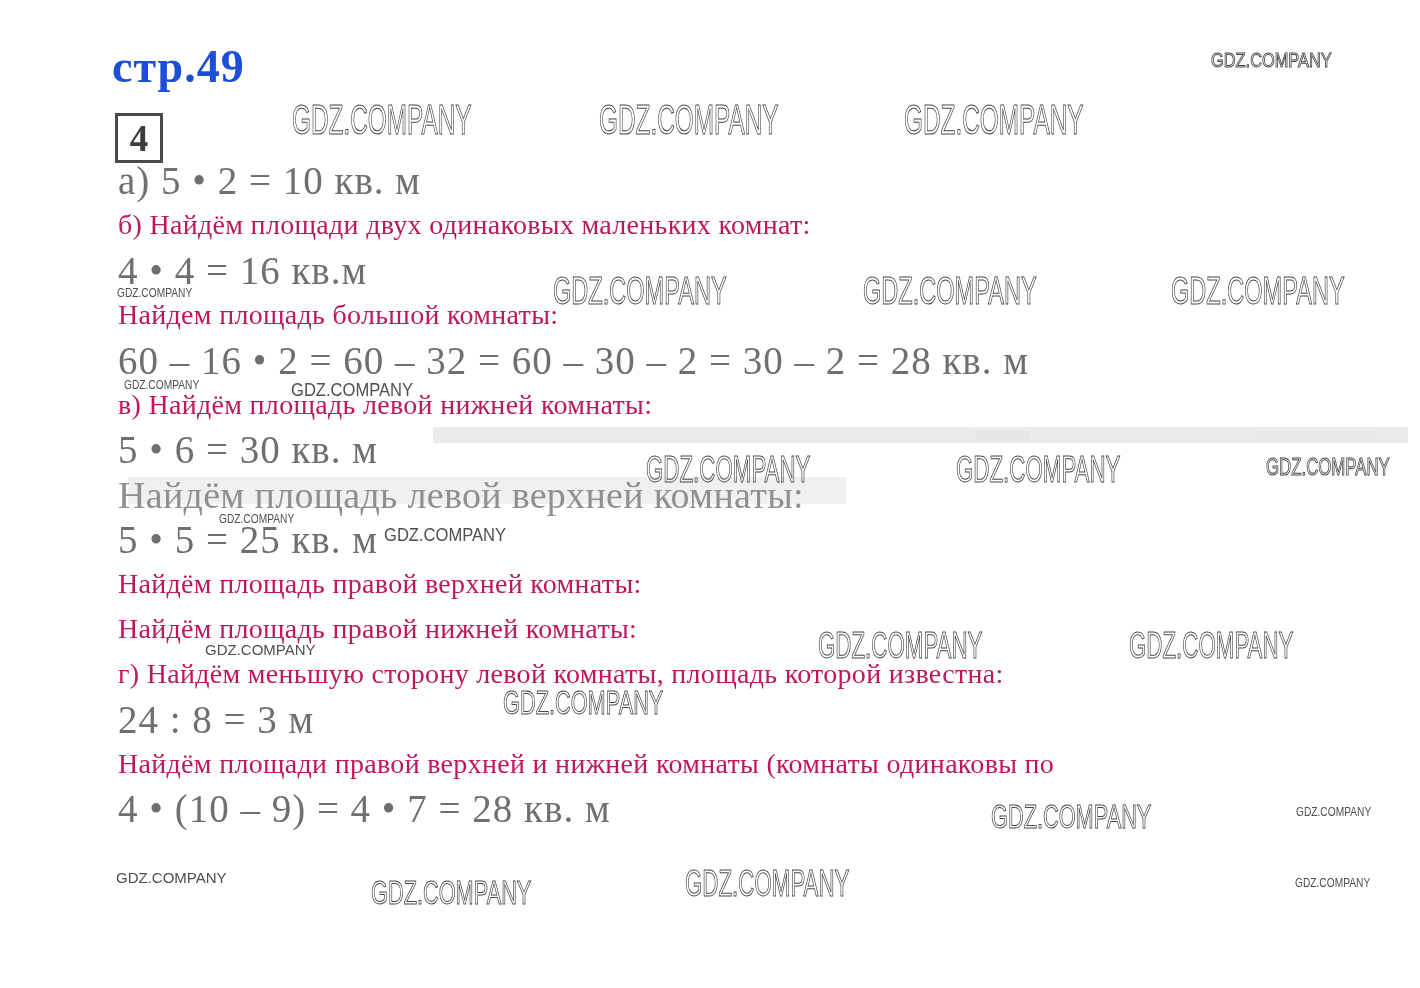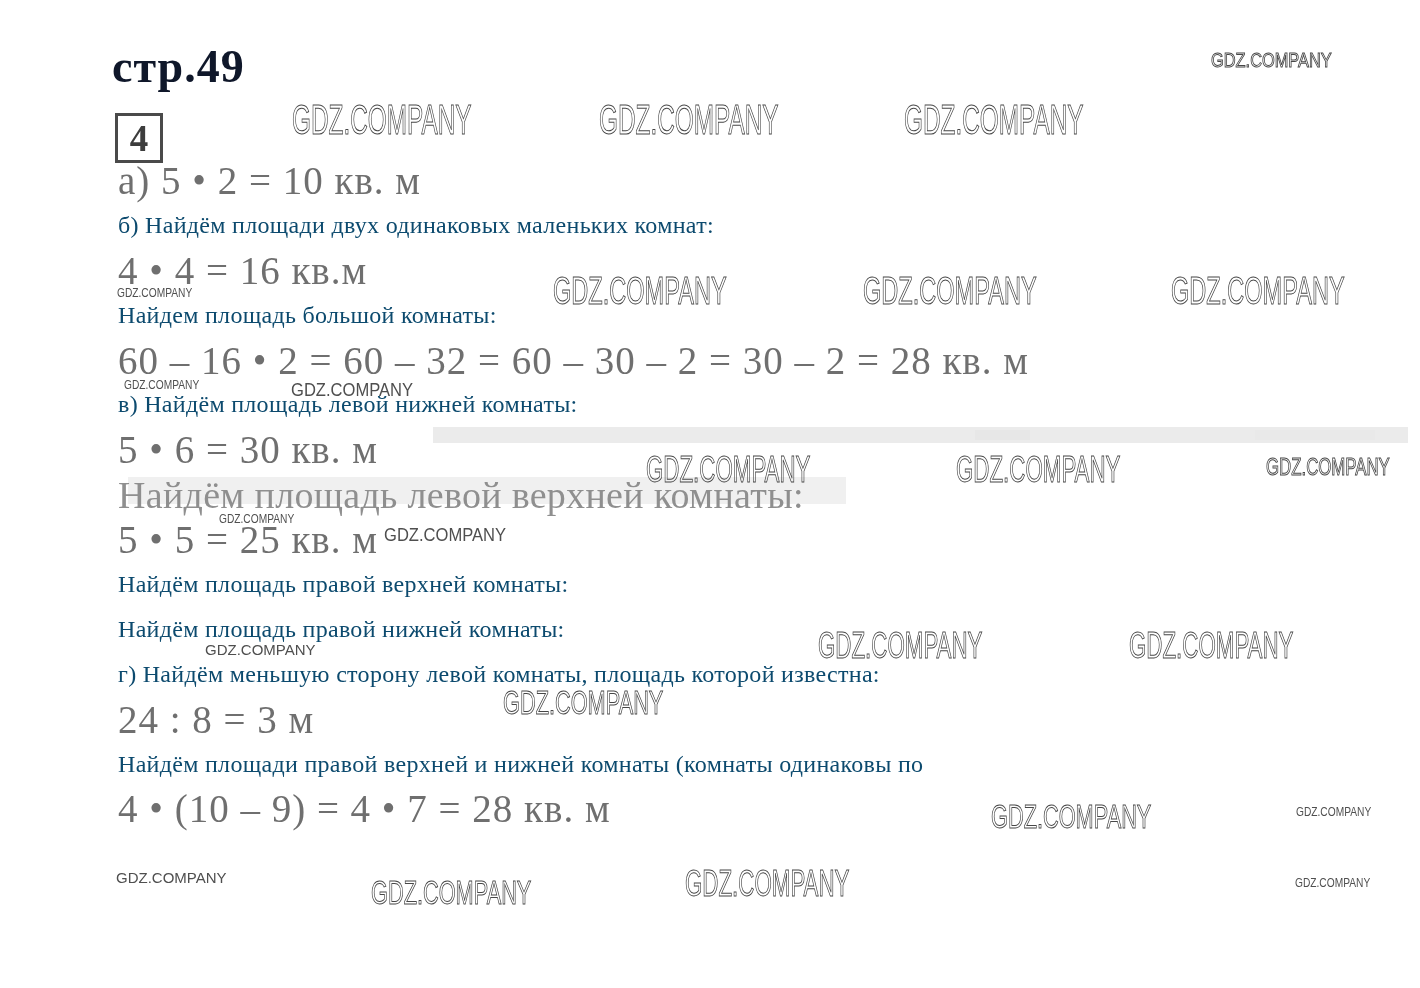--- a/index.html
+++ b/index.html
@@ -6,31 +6,31 @@
   body{
     width:1420px;height:988px;position:relative;overflow:hidden;
     background:#ffffff;font-family:"Liberation Serif",serif;
   }
   
   .band{position:absolute;z-index:0;}
   
   #page-header{
     position:absolute;left:112px;top:40px;z-index:2;
     font-family:"Liberation Serif",serif;font-weight:bold;
-    font-size:46px;color:#0f172a;letter-spacing:1px;
+    font-size:46px;color:#1d4ed8;letter-spacing:1px;
   }
   #task-box{
     position:absolute;left:115px;top:113px;width:42px;height:44px;z-index:2;
     border:3px solid #4a4a4a;display:flex;align-items:center;justify-content:center;
     font-family:"Liberation Serif",serif;font-weight:bold;font-size:37px;color:#3d3d3d;
   }
   
   #content{position:absolute;left:118px;top:158px;right:6px;z-index:2;}
   .line{height:44.9px;display:flex;align-items:center;white-space:nowrap;}
-  .heading{font-size:24px;color:#0c4a6e;letter-spacing:0.3px;}
+  .heading{font-size:28px;color:#be185d;letter-spacing:0.3px;}
   .faded{font-size:38px;color:#8f8f8f;letter-spacing:0.3px;text-align:right;}
   .math{font-size:39px;color:#6f6f6f;letter-spacing:1px;}
   
   .wm{
     position:absolute;z-index:1;white-space:nowrap;line-height:1;
     font-family:"Liberation Sans",sans-serif;
     transform-origin:left top;color:#6a6a6a;
   }
   @supports (-webkit-text-stroke: 1px red){
     .wm.hollow{color:transparent;-webkit-text-stroke:1px #474747;}

